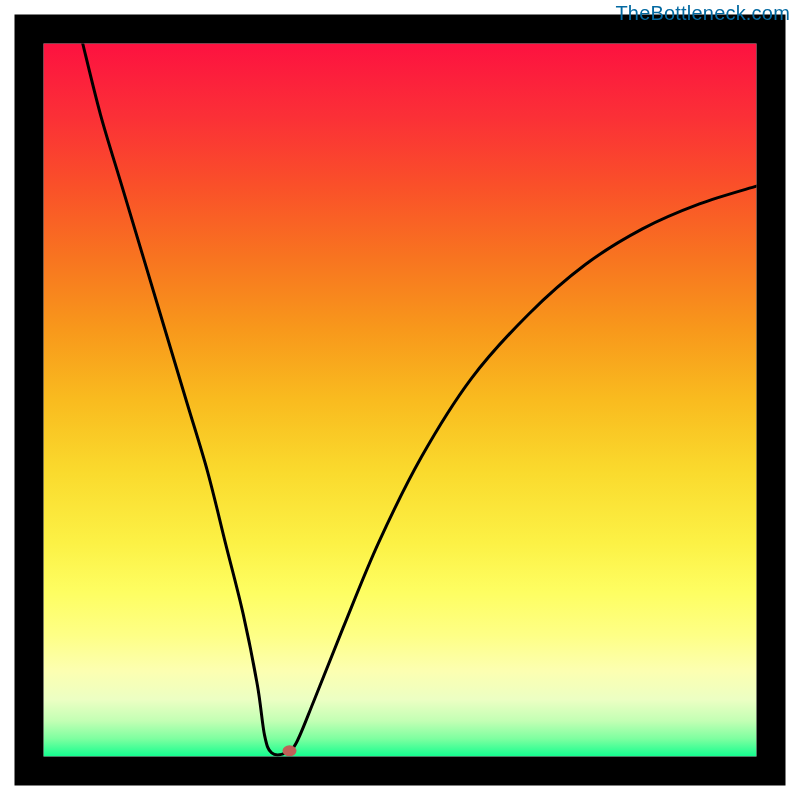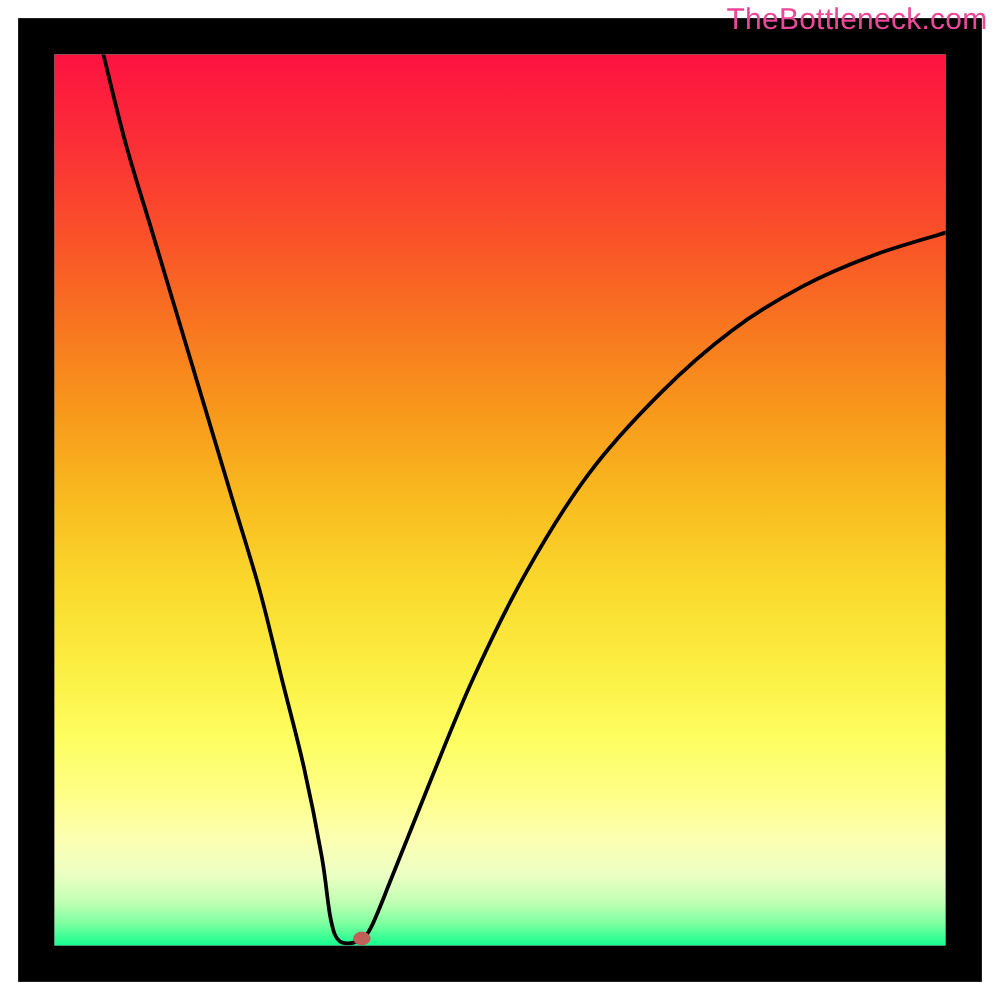--- a/index.html
+++ b/index.html
@@ -13,22 +13,22 @@
   }
   .chart-container {
     position: relative;
     width: 800px;
     height: 800px;
   }
   .watermark {
     position: absolute;
     top: 2px;
     right: 10px;
-    color: #ec4899;
-    font-size: 24px;
+    color: #0369a1;
+    font-size: 20px;
     font-weight: 500;
     z-index: 10;
     letter-spacing: 0.2px;
   }
   svg {
     display: block;
   }
 </style>
 </head>
 <body>

